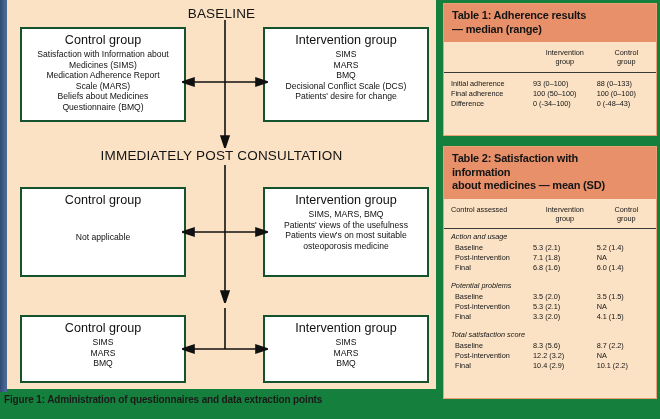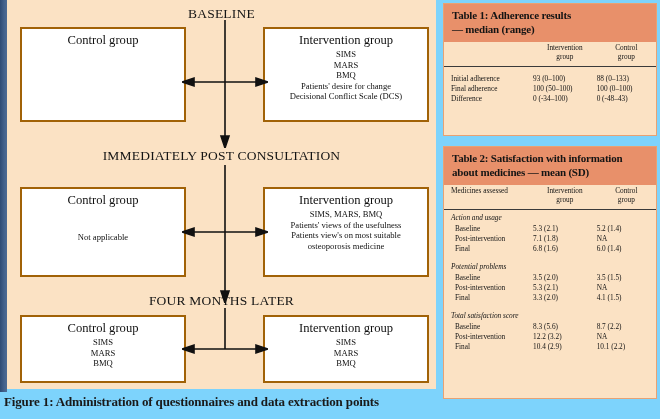--- a/index.html
+++ b/index.html
@@ -11,22 +11,21 @@
     width: 660px;
     height: 419px;
     overflow: hidden;
     font-family: "Liberation Sans", sans-serif;
     color: #1a1a1a;
   }
   #page {
     position: relative;
     width: 660px;
     height: 419px;
-    background: #7dd3fc;
-    font-family: Liberation Serif, serif;
+    background: #15803d;
   }
 
   
   .spine {
     position: absolute;
     left: 0; top: 0;
     width: 7px;
     height: 392px;
     background: linear-gradient(90deg,#2e4b74 0%, #44628c 60%, #4e6b93 100%);
   }
@@ -36,41 +35,41 @@
     position: absolute;
     left: 7px; top: 0;
     width: 429px;
     height: 389px;
     background: #fbe2c4;
   }
   .figure-caption {
     position: absolute;
     left: 4px; top: 394px;
     width: 430px;
-    font-size: 13px;
+    font-size: 10px;
     font-weight: bold;
     letter-spacing: -0.15px;
     color: #1a1a1a;
   }
 
   
   .stage-label {
     position: absolute;
     width: 100%;
     text-align: center;
     font-size: 13.5px;
     letter-spacing: 0.2px;
     color: #141414;
   }
 
   
   .box {
     position: absolute;
     background: #ffffff;
-    border: 2px solid #a16207;
+    border: 2px solid #14532d;
     box-sizing: border-box;
     text-align: center;
     padding-top: 4px;
   }
   .box-title {
     font-size: 12.6px;
     line-height: 15px;
     color: #111;
   }
   .box-lines {
@@ -111,20 +110,21 @@
   .tbl th, .tbl td {
     padding: 0.5px 0;
     font-weight: normal;
     vertical-align: top;
   }
   .tbl .c-label { text-align: left; padding-left: 7px; }
   .tbl .c-num  { padding-right: 9px; }
   .tbl thead th {
     text-align: center;
     line-height: 9.2px;
+    padding-top: 6px;
     font-size: 7.3px;
   }
   .tbl thead th.c-label { text-align: left; }
   .rule-row td {
     padding: 0;
     height: 5px;
     border-bottom: 1px solid #3a3a3a;
   }
   .spacer-row td { height: 6px; padding: 0; }
   .grp td {
@@ -140,30 +140,38 @@
 <div id="page">
 
   <div class="spine"></div>
 
   <div class="figure-panel">
 
     <div class="stage-label" style="top:6px;">BASELINE</div>
 
     <div class="box" style="left:13px; top:27px; width:166px; height:95px;">
       <div class="box-title">Control group</div>
+      <div class="box-lines">
+        <div>Satisfaction with Information about</div>
+        <div>Medicines (SIMS)</div>
+        <div>Medication Adherence Report</div>
+        <div>Scale (MARS)</div>
+        <div>Beliefs about Medicines</div>
+        <div>Questionnaire (BMQ)</div>
+      </div>
     </div>
 
     <div class="box" style="left:256px; top:27px; width:166px; height:95px;">
       <div class="box-title">Intervention group</div>
       <div class="box-lines">
         <div>SIMS</div>
         <div>MARS</div>
         <div>BMQ</div>
+        <div>Decisional Conflict Scale (DCS)</div>
         <div>Patients' desire for change</div>
-        <div>Decisional Conflict Scale (DCS)</div>
       </div>
     </div>
 
     <svg class="arrow-svg" style="left:175px; top:20px;" width="86" height="128" viewBox="0 0 86 128">
       <g stroke="#111" stroke-width="1.6" fill="#111">
         <line x1="43" y1="0" x2="43" y2="120"></line>
         <polygon points="43,128 39,116 47,116"></polygon>
         <line x1="8" y1="62" x2="78" y2="62"></line>
         <polygon points="0,62 12,58 12,66"></polygon>
         <polygon points="86,62 74,58 74,66"></polygon>
@@ -192,21 +200,20 @@
     <svg class="arrow-svg" style="left:175px; top:165px;" width="86" height="138" viewBox="0 0 86 138">
       <g stroke="#111" stroke-width="1.6" fill="#111">
         <line x1="43" y1="0" x2="43" y2="130"></line>
         <polygon points="43,138 39,126 47,126"></polygon>
         <line x1="8" y1="67" x2="78" y2="67"></line>
         <polygon points="0,67 12,63 12,71"></polygon>
         <polygon points="86,67 74,63 74,71"></polygon>
       </g>
     </svg>
 
-    <div class="stage-label" style="top:293px;">FOUR MONTHS LATER</div>
 
     <div class="box" style="left:13px; top:315px; width:166px; height:68px;">
       <div class="box-title">Control group</div>
       <div class="box-lines">
         <div>SIMS</div>
         <div>MARS</div>
         <div>BMQ</div>
       </div>
     </div>
 
@@ -293,21 +300,21 @@
     </div>
     <table class="tbl">
       <colgroup>
           <col style="width:42%">
           <col style="width:30%">
           <col style="width:28%">
         </colgroup>
       <thead>
         <tr>
           <th class="c-label">
-            <div>Medicines assessed</div>
+            <div>Control assessed</div>
             <div></div>
           </th>
           <th>
             <div>Intervention</div>
             <div>group</div>
           </th>
           <th>
             <div>Control</div>
             <div>group</div>
           </th>

